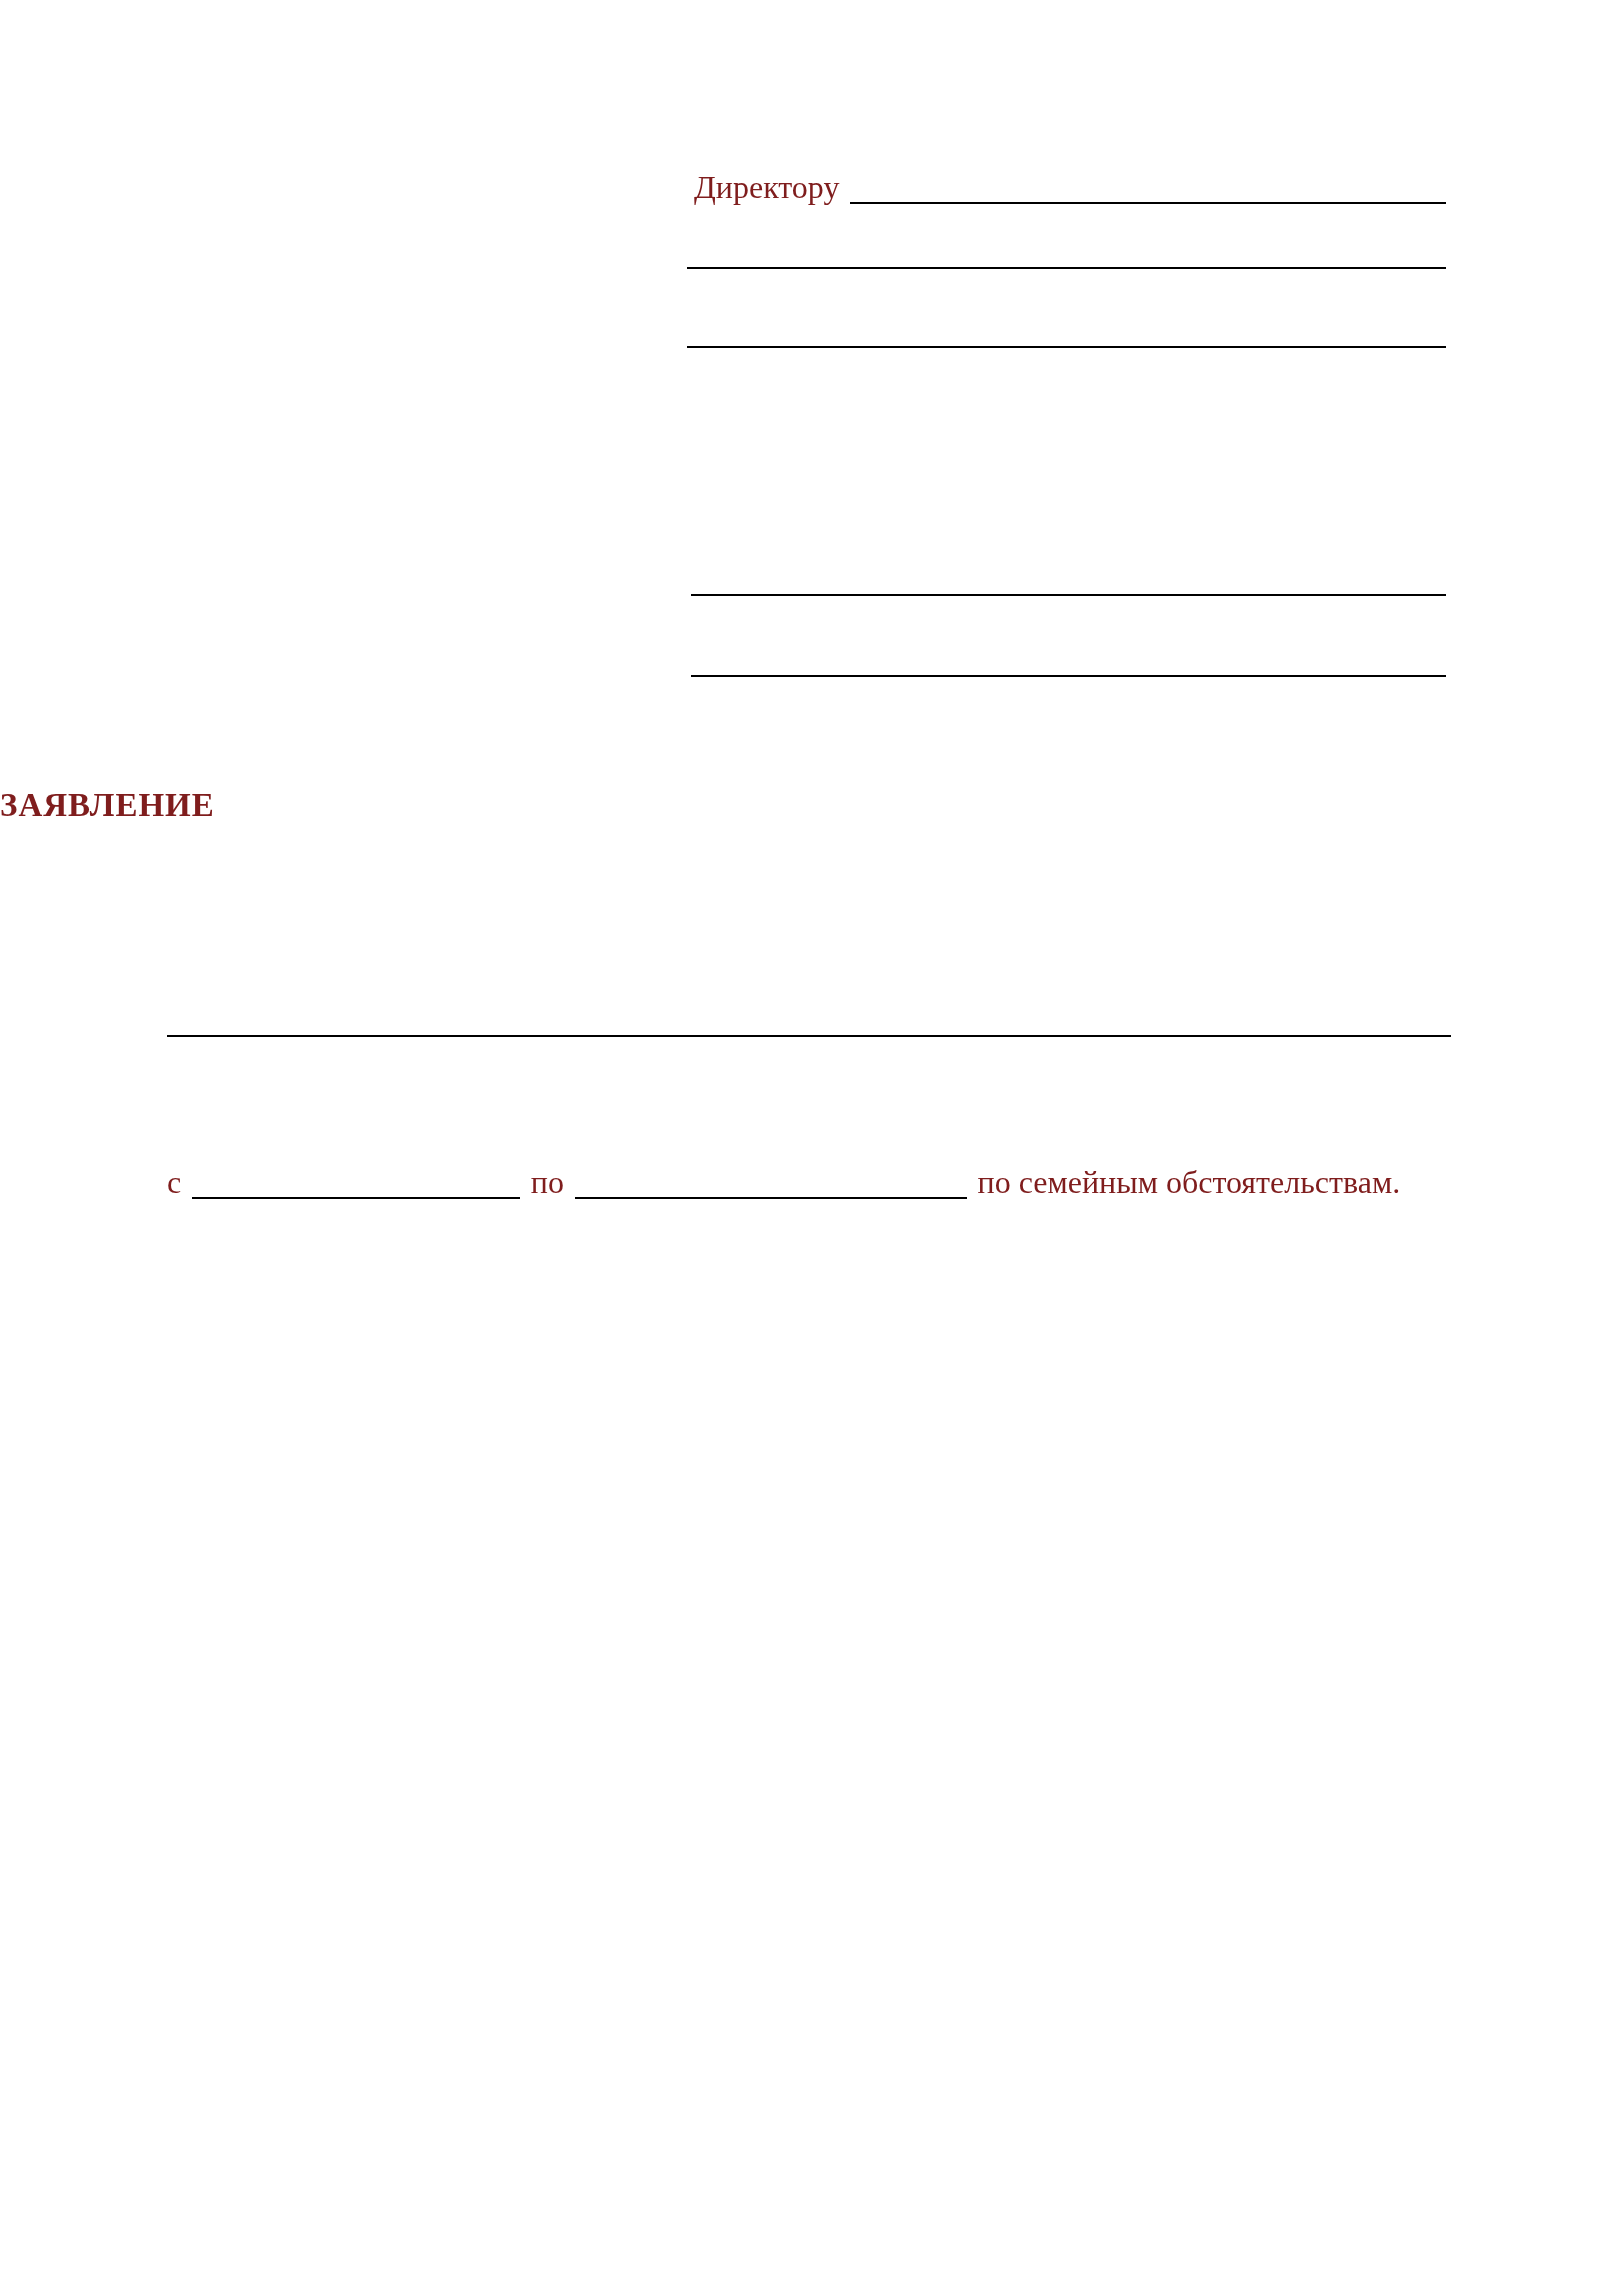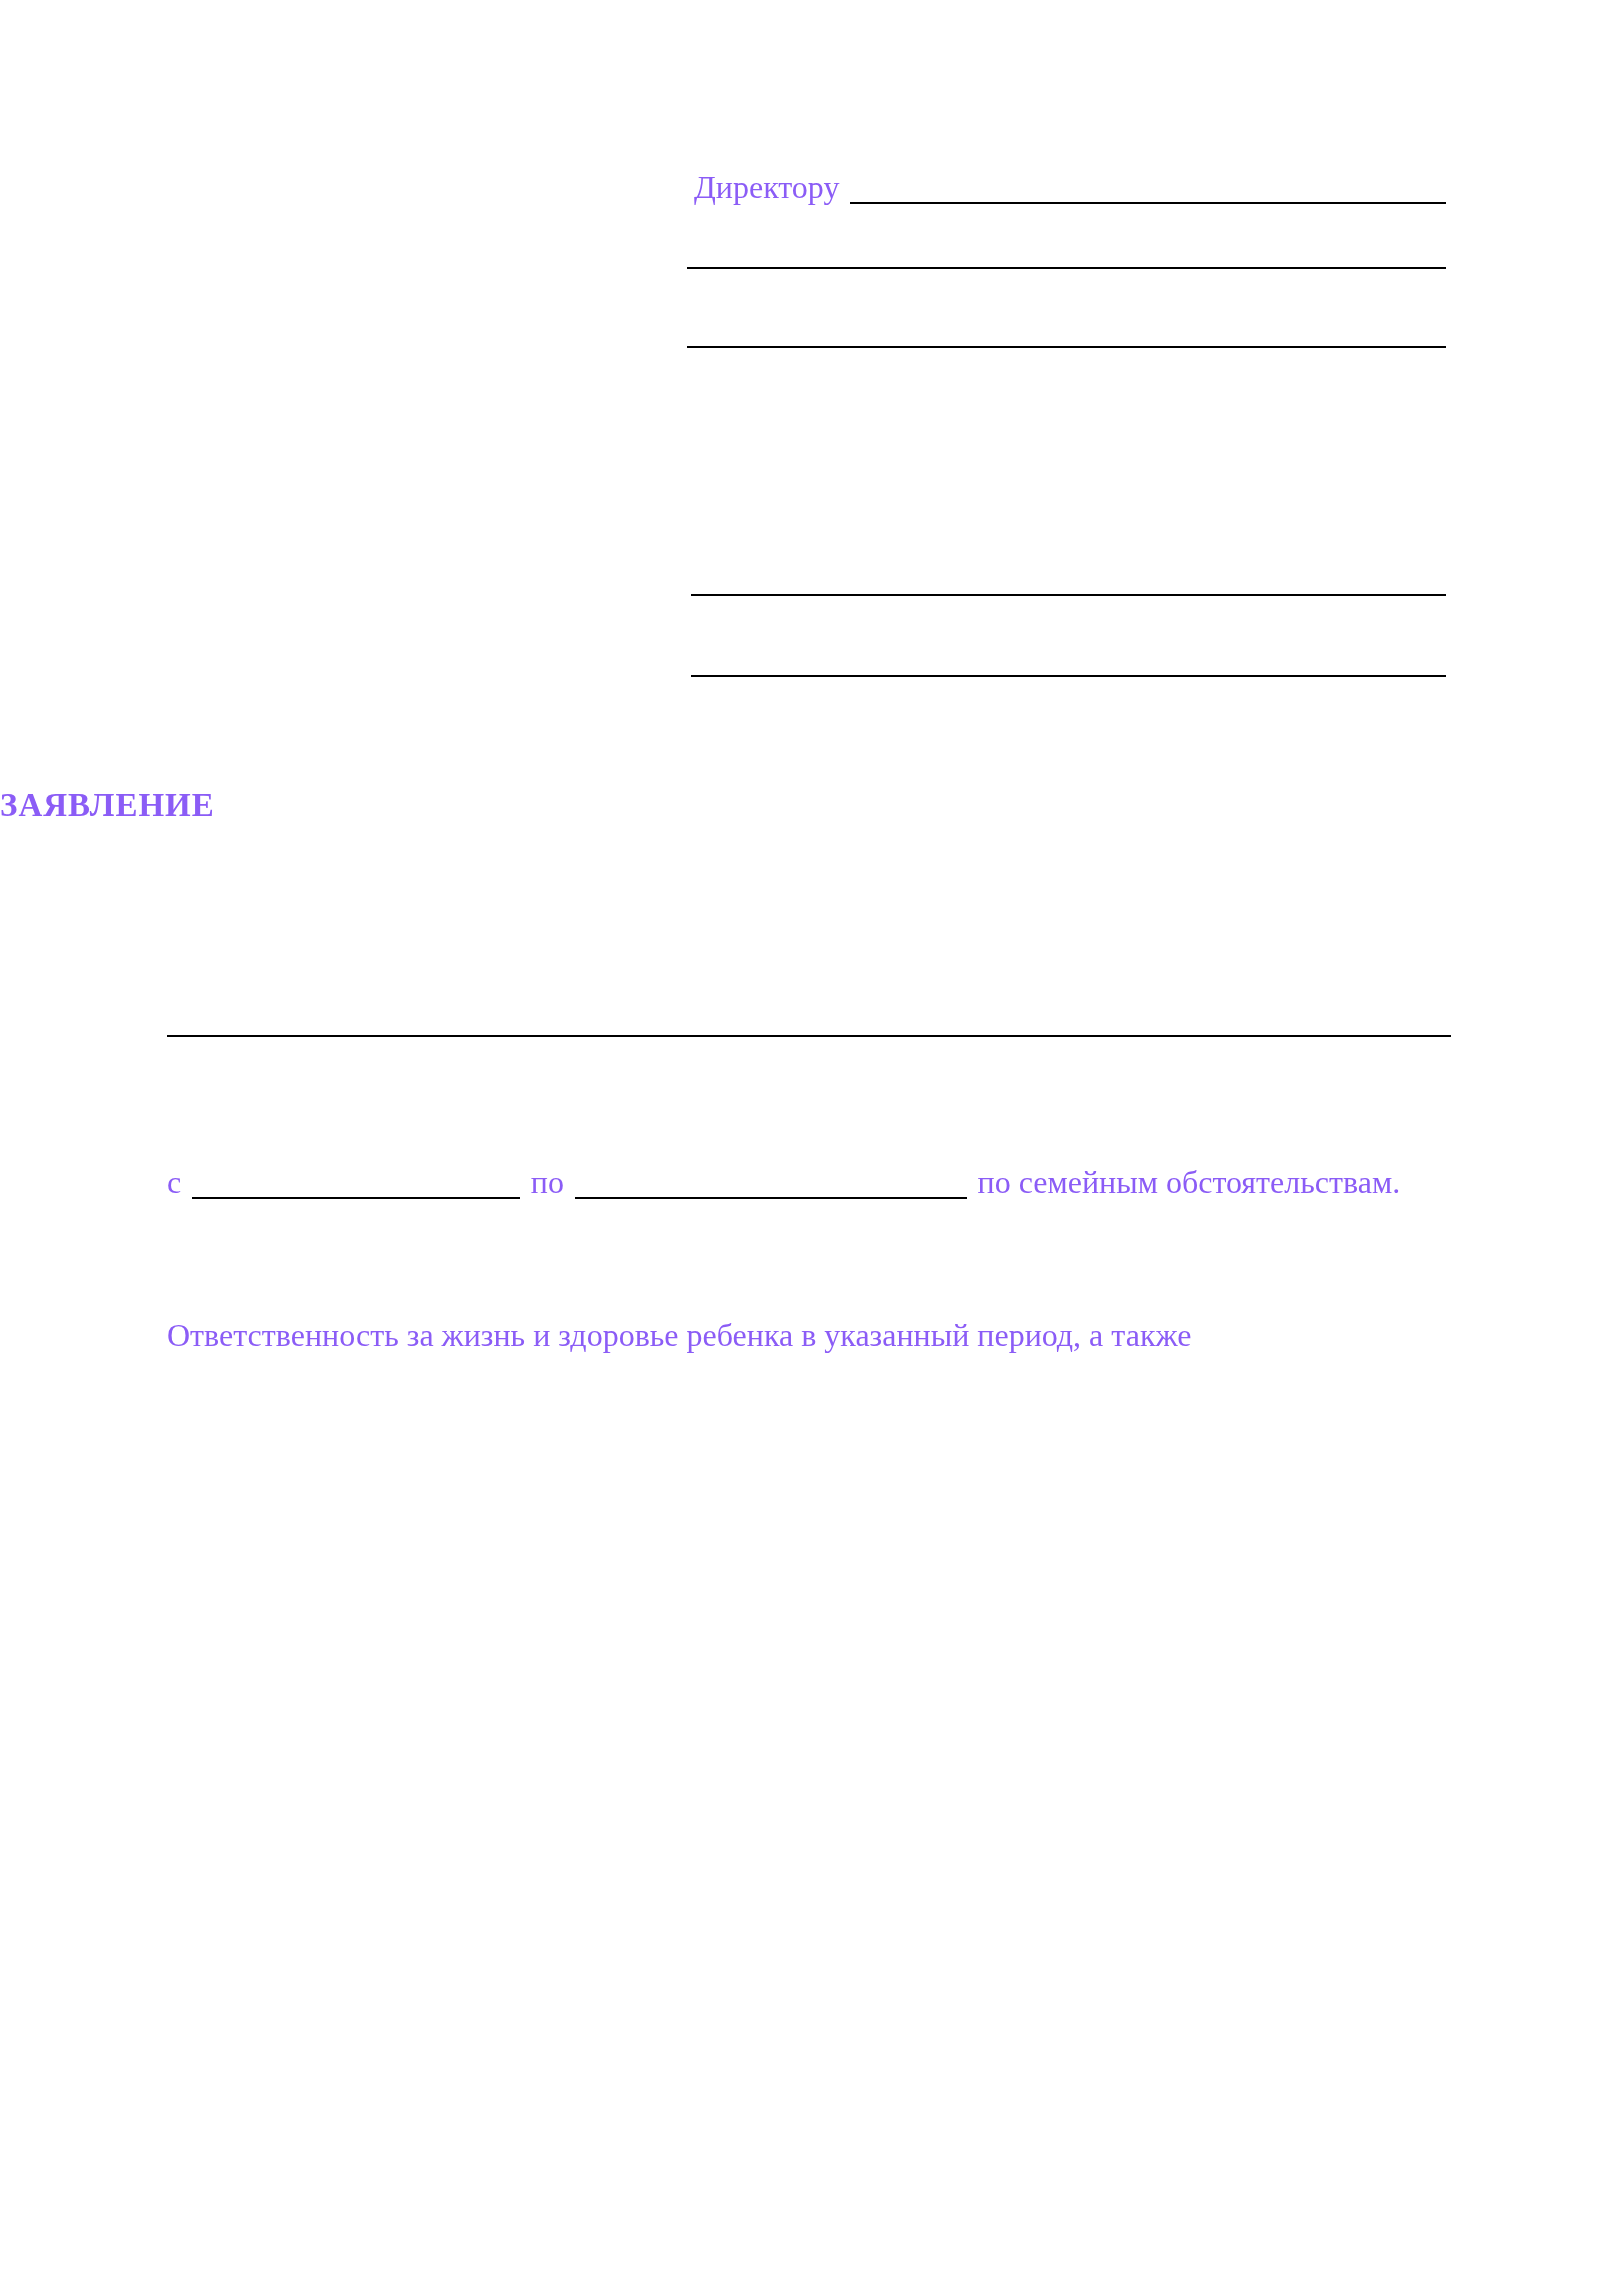--- a/index.html
+++ b/index.html
@@ -5,21 +5,21 @@
   html, body {
     margin: 0;
     padding: 0;
     background: #ffffff;
   }
   .page {
     position: relative;
     width: 1528px;
     height: 2293px;
     background: #ffffff;
-    color: #8b5cf6;
+    color: #7f1d1d;
     font-family: "Liberation Serif", "DejaVu Serif", serif;
     font-size: 32px;
     overflow: hidden;
     text-decoration: underline;
   }
   
   .row {
     position: absolute;
     display: flex;
     align-items: flex-end;
@@ -107,18 +107,17 @@
 
   <div class="row pos-dates">
       <span class="seg-text">с</span>
       <span class="seg-blank" style="width: 328px;"></span>
       <span class="seg-text">по</span>
       <span class="seg-blank" style="width: 392px;"></span>
       <span class="seg-text">по семейным обстоятельствам.</span>
     </div>
 
   <div class="para pos-responsibility">
-    <div>Ответственность за жизнь и здоровье ребенка в указанный период, а также</div>
   </div>
 
 
 </div>
 
 
 </body></html>

